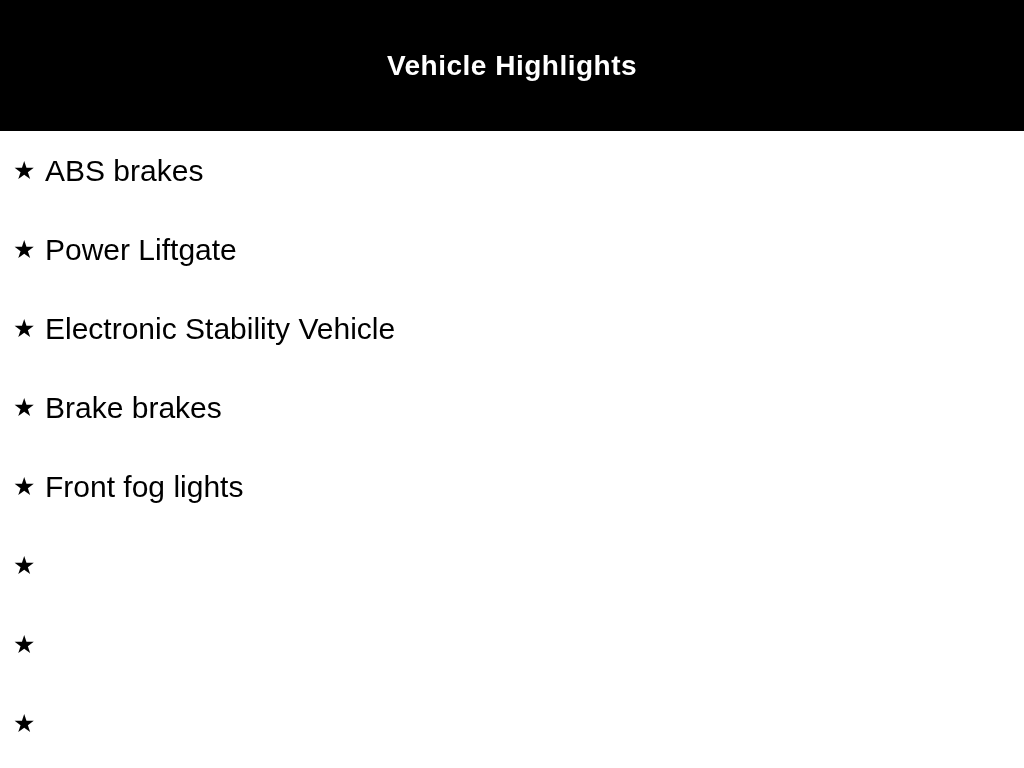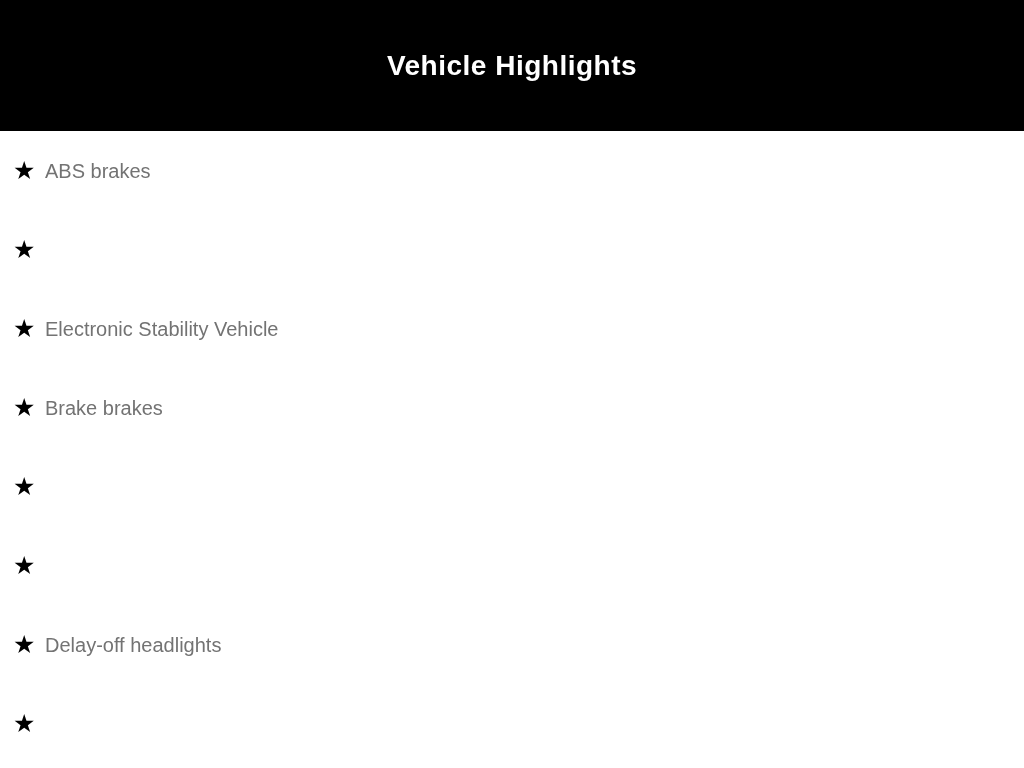--- a/index.html
+++ b/index.html
@@ -47,62 +47,63 @@
   }
   .star {
     font-size: 25px;
     line-height: 1;
     width: 32px;
     color: #000000;
     flex: 0 0 32px;
     text-align: left;
   }
   .item-label {
-    font-size: 20px;
-    color: #737373;
+    font-size: 30px;
+    color: #000000;
     line-height: 1;
   }
 </style>
 </head>
 <body>
 
 <div class="page">
   <div class="header" style="background: rgb(0, 0, 0);">
     <div class="header-title" style="color: rgb(255, 255, 255);">Vehicle Highlights</div>
   </div>
   <ul class="highlight-list">
   <li class="highlight-item">
     <span class="star">★</span>
     <span class="item-label">ABS brakes</span>
   </li>
 
   <li class="highlight-item">
     <span class="star">★</span>
+    <span class="item-label">Power Liftgate</span>
   </li>
 
   <li class="highlight-item">
     <span class="star">★</span>
     <span class="item-label">Electronic Stability Vehicle</span>
   </li>
 
   <li class="highlight-item">
     <span class="star">★</span>
     <span class="item-label">Brake brakes</span>
   </li>
 
   <li class="highlight-item">
     <span class="star">★</span>
+    <span class="item-label">Front fog lights</span>
   </li>
 
   <li class="highlight-item">
     <span class="star">★</span>
   </li>
 
   <li class="highlight-item">
     <span class="star">★</span>
-    <span class="item-label">Delay-off headlights</span>
   </li>
 
   <li class="highlight-item">
     <span class="star">★</span>
   </li>
 </ul>
 </div>
 
 </body></html>

